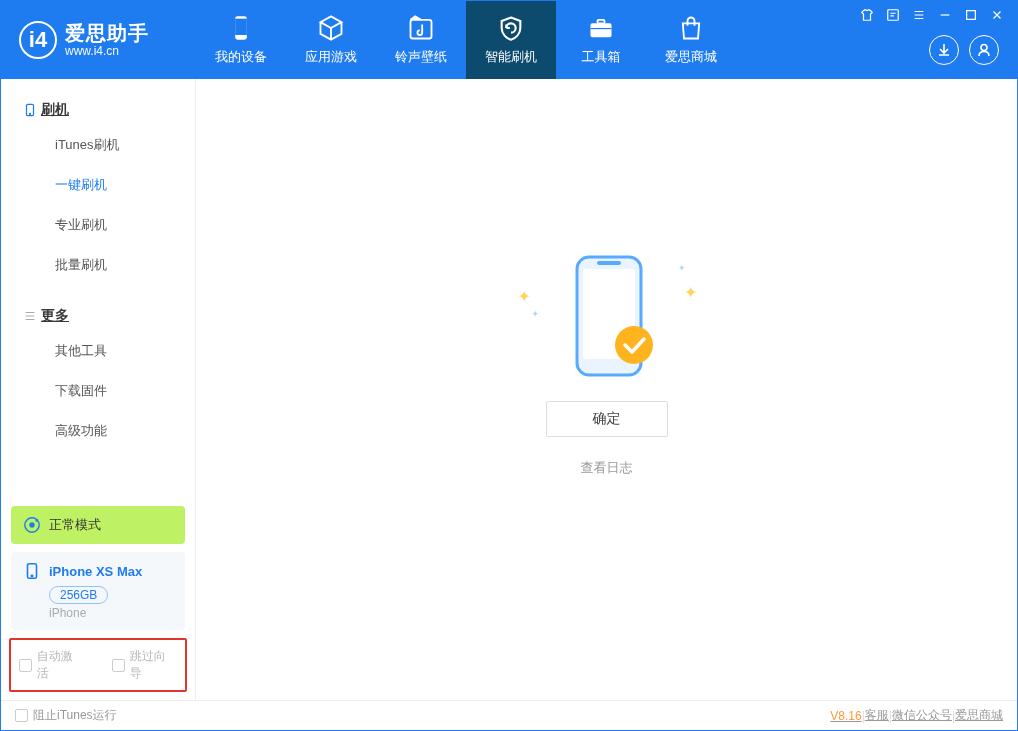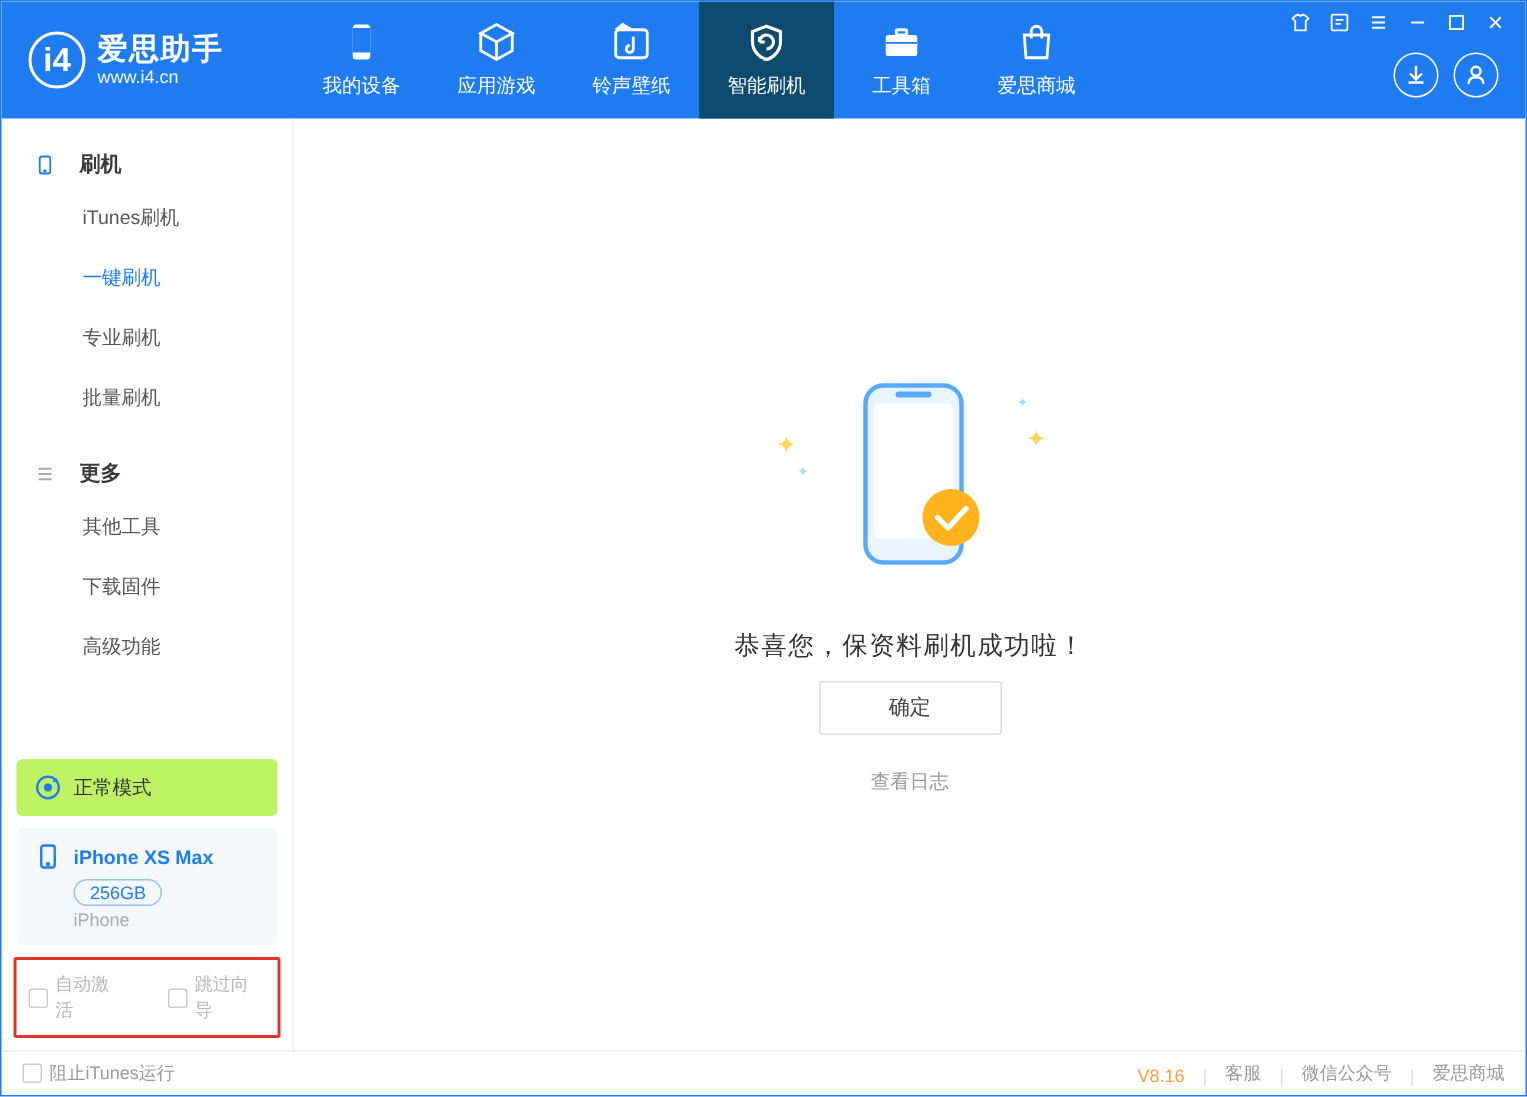--- a/index.html
+++ b/index.html
@@ -21,21 +21,21 @@
 .win-btn { width: 16px; height: 16px; cursor: pointer; display: flex; align-items: center; justify-content: center; }
 .win-btn svg { width: 14px; height: 14px; stroke: #fff; fill: none; stroke-width: 1.4; }
 .acct-row { display: flex; gap: 10px; align-items: center; padding-right: 6px; padding-top: 4px;}
 .acct-btn { width: 30px; height: 30px; border: 1.5px solid #fff; border-radius: 50%; display: flex; align-items: center; justify-content: center; cursor: pointer; }
 .acct-btn svg { width: 16px; height: 16px; stroke: #fff; fill: none; stroke-width: 1.6; }
 
 
 .body { display: flex; height: calc(100% - 78px - 30px); }
 .sidebar { width: 195px; border-right: 1px solid #eee; display: flex; flex-direction: column; }
 .side-section { padding-top: 10px; }
-.side-header { display: flex; align-items: center; gap: 16px; padding: 12px 22px 6px; color: #3a3a3a; font-size: 14px; font-weight: 700; }
+.side-header { display: flex; align-items: center; gap: 4px; padding: 12px 22px 6px; color: #3a3a3a; font-size: 14px; font-weight: 700; text-decoration: underline; }
 .side-header svg { width: 14px; height: 14px; }
 .side-item { padding: 11px 0 11px 54px; font-size: 13px; color: #555; cursor: pointer; }
 .side-item.active { color: #1e7cf0; }
 
 .side-bottom { margin-top: auto; }
 .mode-card { margin: 8px 10px; background: #bef264; border-radius: 4px; padding: 10px 12px; display: flex; align-items: center; gap: 8px; font-size: 13px; color: #333; }
 .mode-card svg { width: 18px; height: 18px; }
 .device-card { margin: 0 10px 8px; background: #f5f8fb; border-radius: 4px; padding: 10px 12px; font-size: 13px; }
 .device-card .line1 { display: flex; align-items: center; gap: 8px; color: #1e7cf0; font-weight: 600; }
 .device-card .cap { display: inline-block; margin: 6px 0 2px 26px; padding: 1px 10px; border: 1px solid #8fc3ff; border-radius: 11px; color: #1e7cf0; font-size: 12px; }
@@ -48,21 +48,21 @@
 .main { flex: 1; display: flex; flex-direction: column; align-items: center; }
 .illus { margin-top: 170px; width: 170px; height: 140px; position: relative; }
 .sparkle { position: absolute; color: #ffd45c; }
 .msg { margin-top: 30px; font-size: 17px; color: #333; letter-spacing: 1px; }
 .ok-btn { margin-top: 12px; padding: 8px 46px; border: 1px solid #ddd; background: #fff; font-size: 14px; color: #444; cursor: pointer; border-radius: 2px; }
 .logs { margin-top: 22px; font-size: 13px; color: #999; cursor: pointer; }
 
 
 .footer { height: 30px; border-top: 1px solid #eee; display: flex; align-items: center; padding: 0 14px; font-size: 12px; color: #999; }
 .footer .chk { color: #999; }
-.footer-right { margin-left: auto; display: flex; align-items: flex-end; gap: 12px; }
+.footer-right { margin-left: auto; display: flex; align-items: center; gap: 0; text-decoration: underline; }
 .footer-right a { color: #999; text-decoration: none; cursor: pointer; }
 .footer-right .sep { color: #ddd; }
 .ver { color: #ff9a3c; }
 </style>
 </head>
 <body>
 
 <div class="header">
   <div class="logo-block">
     <div class="logo-badge">i4</div>
@@ -238,21 +238,20 @@
       <span class="sparkle" style="right:6px;top:14px;font-size:9px;color:#a8d8ff">✦</span>
       <span class="sparkle" style="right:-6px;top:34px;font-size:16px">✦</span>
       <svg width="170" height="140" viewBox="0 0 170 140">
         <rect x="55" y="8" width="64" height="118" rx="12" fill="#eaf4ff" stroke="#58aaff" stroke-width="3"></rect>
         <rect x="61" y="20" width="52" height="90" rx="3" fill="#ffffff"></rect>
         <rect x="75" y="12" width="24" height="4" rx="2" fill="#58aaff"></rect>
         <circle cx="112" cy="96" r="19" fill="#ffb41f"></circle>
         <path d="M103 96 L110 103 L122 90" fill="none" stroke="#fff" stroke-width="3.5" stroke-linecap="round" stroke-linejoin="round"></path>
       </svg>
     </div>
-    <div class="msg">恭喜您，保资料刷机成功啦！</div>
     <button class="ok-btn">确定</button>
     <a class="logs">查看日志</a>
   </div>
 
 </div>
 
 <div class="footer">
   <label class="chk">
       <span class="chk-box"></span>
       <span>阻止iTunes运行</span>

